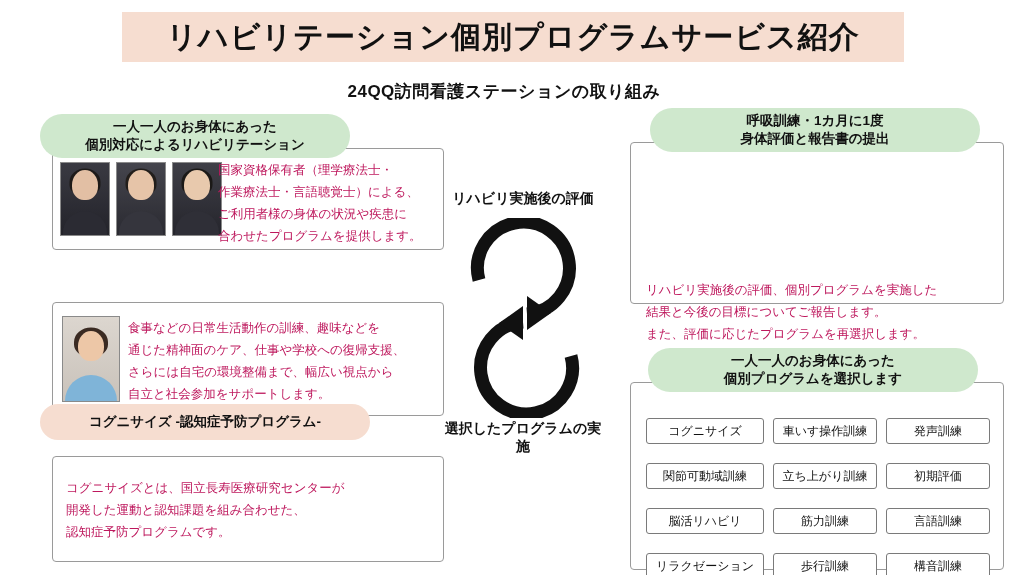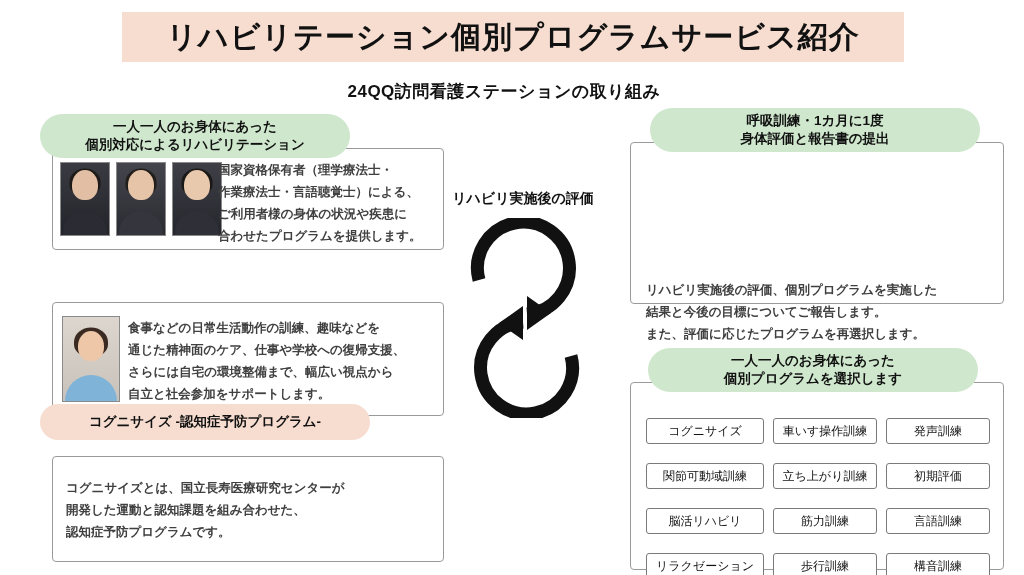--- a/index.html
+++ b/index.html
@@ -42,24 +42,23 @@
   }
   .card{
     position:absolute;
     background:#ffffff;
     border:1px solid #9a9a9a;
     border-radius:4px;
     z-index:1;
   }
   .card-text{
     position:absolute;
-    font-size:12.5px;line-height:1.75;color:#404040;
+    font-size:12.5px;line-height:1.75;color:#be185d;
     z-index:2;
     white-space:pre-line;
-    font-weight:bold;
   }
 
   
   #pill-rehab{left:40px;top:114px;width:310px;height:44px;background:#cfe8cd;}
   #card-rehab{left:52px;top:148px;width:390px;height:100px;}
   #text-rehab{left:218px;top:160px;width:222px;}
 
   .photo-row{position:absolute;left:60px;top:162px;display:flex;gap:6px;z-index:2;}
   .photo{width:48px;height:72px;border:1px solid #8a8a8a;overflow:hidden;position:relative;background:#2a2a30;}
   .photo .bg{position:absolute;inset:0;}
@@ -173,20 +172,21 @@
 開発した運動と認知課題を組み合わせた、
 認知症予防プログラムです。</div>
 
   <div class="center-label" id="label-eval">リハビリ実施後の評価</div>
   <svg id="arrows" viewBox="0 0 140 200">
     <path d="M24 62 A46 46 0 1 1 72 96" fill="none" stroke="#111" stroke-width="13" stroke-linecap="butt"></path>
     <polygon points="72,78 72,112 96,95" fill="#111"></polygon>
     <path d="M116 138 A46 46 0 1 1 68 104" fill="none" stroke="#111" stroke-width="13" stroke-linecap="butt"></path>
     <polygon points="68,122 68,88 44,105" fill="#111"></polygon>
   </svg>
+  <div class="center-label" id="label-exec">選択したプログラムの実施</div>
 
   <div class="pill" id="pill-assess" style="white-space: pre-line; background: rgb(207, 232, 205);">呼吸訓練・1カ月に1度
 身体評価と報告書の提出</div>
   <div class="card" id="card-assess"></div>
 
   <div class="form" id="form-left">
     <div class="hdr">
         <i>身体評価表</i>
       </div>
     <div class="grid">

